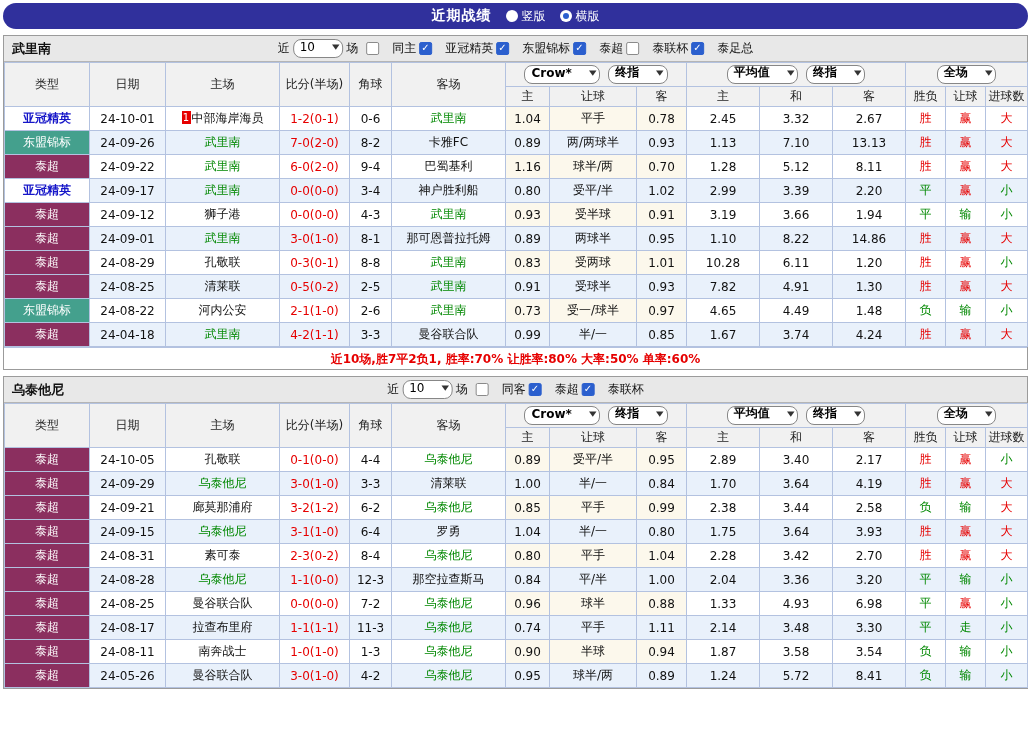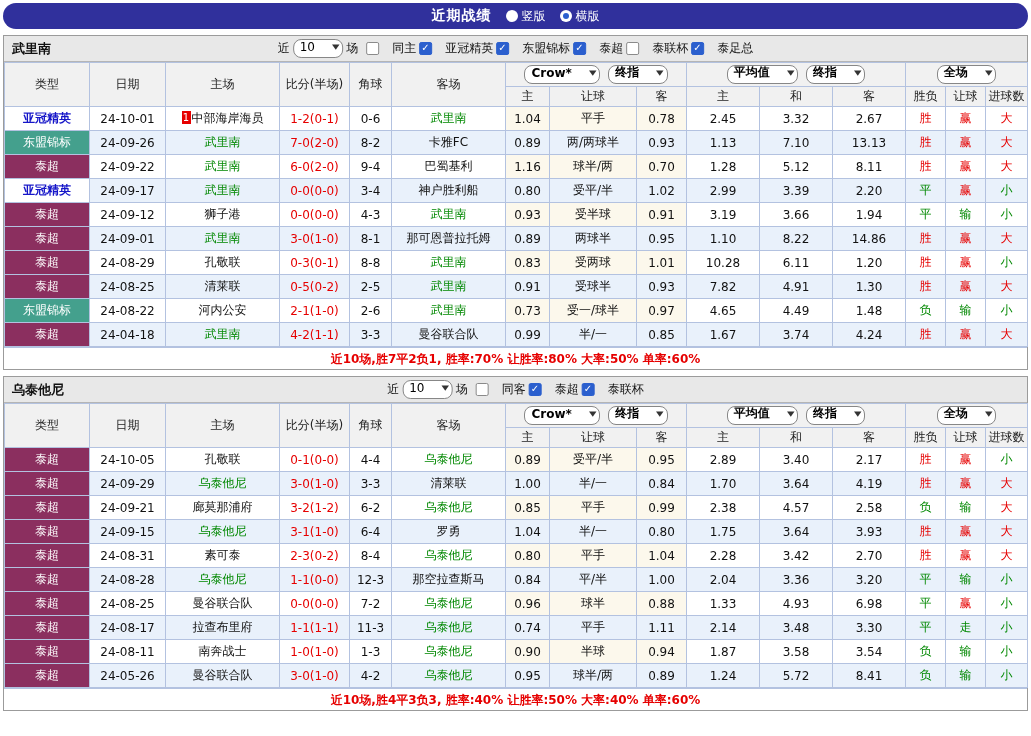--- a/index.html
+++ b/index.html
@@ -502,21 +502,21 @@
               <td class="type thai">泰超</td>
               <td>24-09-21</td>
               <td class="team "><span>廊莫那浦府</span></td>
               <td class="score">3-2(1-2)</td>
               <td>6-2</td>
               <td class="team g">乌泰他尼</td>
               <td class="crow">0.85</td>
               <td class="crow">平手</td>
               <td class="crow">0.99</td>
               <td>2.38</td>
-              <td>4.57</td>
+              <td>3.44</td>
               <td>2.58</td>
               <td class="res g">负</td>
               <td class="res g">输</td>
               <td class="res r">大</td>
             </tr>
             <tr>
               <td class="type thai">泰超</td>
               <td>24-09-15</td>
               <td class="team g"><span>乌泰他尼</span></td>
               <td class="score">3-1(1-0)</td>
@@ -629,16 +629,15 @@
               <td class="crow">0.89</td>
               <td>1.24</td>
               <td>5.72</td>
               <td>8.41</td>
               <td class="res g">负</td>
               <td class="res g">输</td>
               <td class="res g">小</td>
             </tr>
           </tbody>
     </table>
-    <div class="summary">近10场,胜4平3负3, 胜率:40% 让胜率:50% 大率:40% 单率:60%</div>
   </section>
     </div>
 </div>
 
 </body></html>

